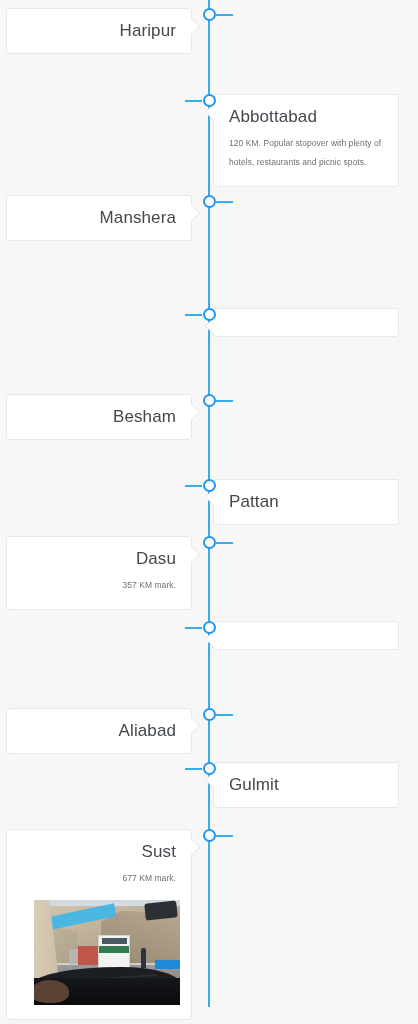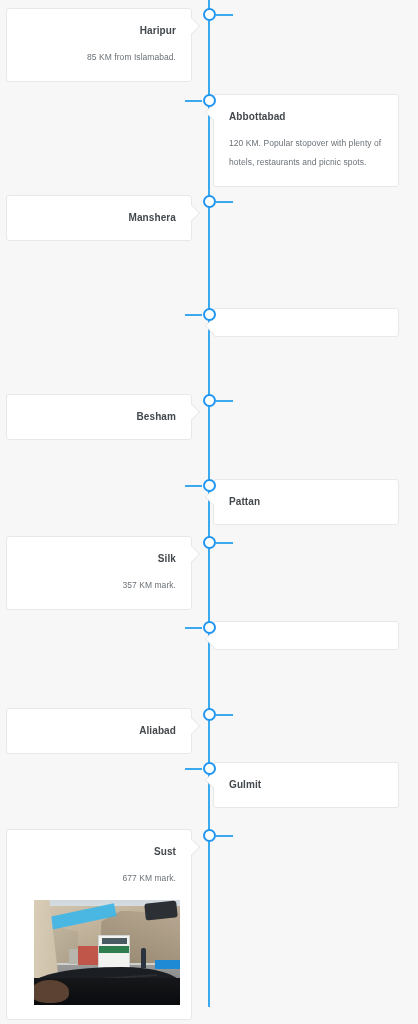--- a/index.html
+++ b/index.html
@@ -103,22 +103,22 @@
     border-width: 9px 9px 9px 0;
     border-color: transparent #e2e2e4 transparent transparent;
   }
   .tl-item.right .tl-card::after {
     left: -8px;  top: 8px;
     border-width: 9px 9px 9px 0;
     border-color: transparent #ffffff transparent transparent;
   }
 
   .tl-title {
-    font-size: 10px;
-    font-weight: 700;
+    font-size: 17px;
+    font-weight: 400;
     color: #43484d;
     line-height: 17px;
     letter-spacing: .1px;
   }
 
   .tl-desc {
     font-size: 8.5px;
     color: #6b7177;
     line-height: 19px;
     margin-top: 9px;
@@ -189,21 +189,20 @@
 
 <div id="timeline">
 
   <div id="timeline-axis"></div>
 
 <div class="tl-item left" style="top: 8px;">
       <div class="tl-stub"></div>
       <div class="tl-marker"></div>
       <div class="tl-card">
         <div class="tl-title">Haripur</div>
-        <div class="tl-desc">85 KM from Islamabad.</div>
       </div>
     </div>
     <div class="tl-item right" style="top: 94px;">
       <div class="tl-stub"></div>
       <div class="tl-marker"></div>
       <div class="tl-card">
         <div class="tl-title">Abbottabad</div>
         <div class="tl-desc">120 KM. Popular stopover with plenty of hotels, restaurants and picnic spots.</div>
       </div>
     </div>
@@ -231,21 +230,21 @@
       <div class="tl-stub"></div>
       <div class="tl-marker"></div>
       <div class="tl-card">
         <div class="tl-title">Pattan</div>
       </div>
     </div>
     <div class="tl-item left" style="top: 536px;">
       <div class="tl-stub"></div>
       <div class="tl-marker"></div>
       <div class="tl-card">
-        <div class="tl-title">Silk</div>
+        <div class="tl-title">Dasu</div>
         <div class="tl-desc">357 KM mark.</div>
       </div>
     </div>
     <div class="tl-item right" style="top: 621px;">
       <div class="tl-stub"></div>
       <div class="tl-marker"></div>
       <div class="tl-card">
       </div>
     </div>
     <div class="tl-item left" style="top: 708px;">

